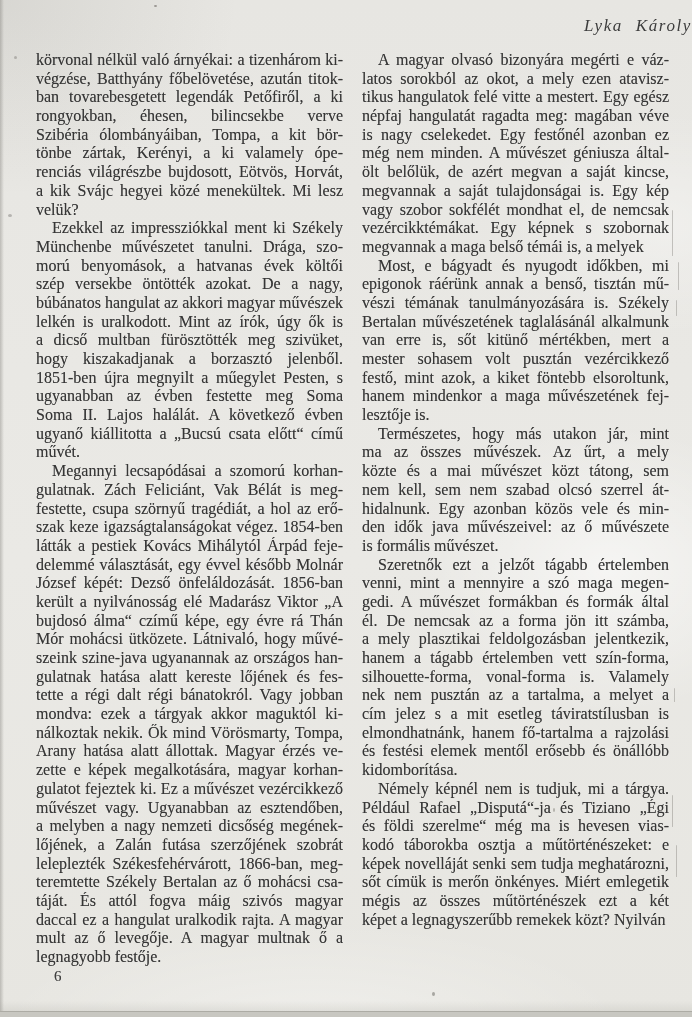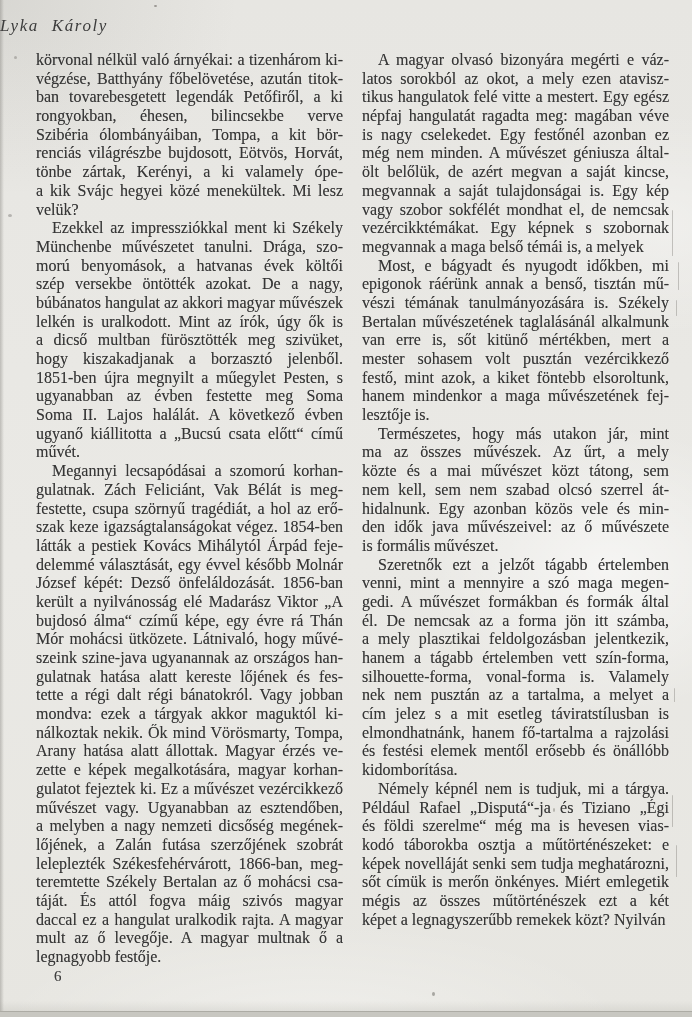--- a/index.html
+++ b/index.html
@@ -13,21 +13,21 @@
     position:relative; width:692px; height:1017px; overflow:hidden;
     background:
       radial-gradient(ellipse 260px 200px at 88% 56%, rgba(255,255,255,0.55), rgba(255,255,255,0) 72%),
       radial-gradient(ellipse 220px 160px at 96% 22%, rgba(255,255,255,0.35), rgba(255,255,255,0) 70%),
       radial-gradient(ellipse 340px 280px at 0% 0%, rgba(108,106,98,0.12), rgba(108,106,98,0) 70%),
       radial-gradient(ellipse 420px 140px at 45% 101%, rgba(255,255,255,0.35), rgba(255,255,255,0) 75%),
       linear-gradient(to bottom,#e7e6e2 0%,#eae9e5 55%,#e7e6e1 100%);
   }
   .running-header {
     position:absolute; top:16px; left:0; width:100%;
-    text-align:left; font-style:italic;
+    text-align:right; font-style:italic;
     font-size:17px; letter-spacing:1.6px; word-spacing:7px;
     color:#3d3d3d;
   }
   .columns {
     position:absolute; top:51px; left:36px; width:633px;
     display:flex; gap:19px;
   }
   .column { width:307px; }
   .para { font-size:16px; line-height:18.7px; color:#363636;
           text-shadow:0 0 0.5px rgba(54,54,54,0.45); }
@@ -74,22 +74,22 @@
   <div class="running-header">Lyka Károly</div>
 
   <div class="columns">
     <div class="column">
         <p class="para">
           <span class="line">körvonal nélkül való árnyékai: a tizenhárom ki-</span>
           <span class="line">végzése, Batthyány főbelövetése, azután titok-</span>
           <span class="line">ban tovarebesgetett legendák Petőfiről, a ki</span>
           <span class="line">rongyokban, éhesen, bilincsekbe verve dolgozik</span>
           <span class="line">Szibéria ólombányáiban, Tompa, a kit bör-</span>
+          <span class="line">tönbe zártak, Kerényi, a ki valamely ópe-</span>
           <span class="line">renciás világrészbe bujdosott, Eötvös, Horvát,</span>
-          <span class="line">tönbe zártak, Kerényi, a ki valamely ópe-</span>
           <span class="line">a kik Svájc hegyei közé menekültek. Mi lesz</span>
           <span class="line">velük?</span>
         </p>
         <p class="para indent">
           <span class="line">Ezekkel az impressziókkal ment ki Székely</span>
           <span class="line">Münchenbe művészetet tanulni. Drága, szo-</span>
           <span class="line">morú benyomások, a hatvanas évek költői</span>
           <span class="line">szép versekbe öntötték azokat. De a nagy,</span>
           <span class="line">búbánatos hangulat az akkori magyar művészek</span>
           <span class="line">lelkén is uralkodott. Mint az írók, úgy ők is</span>

